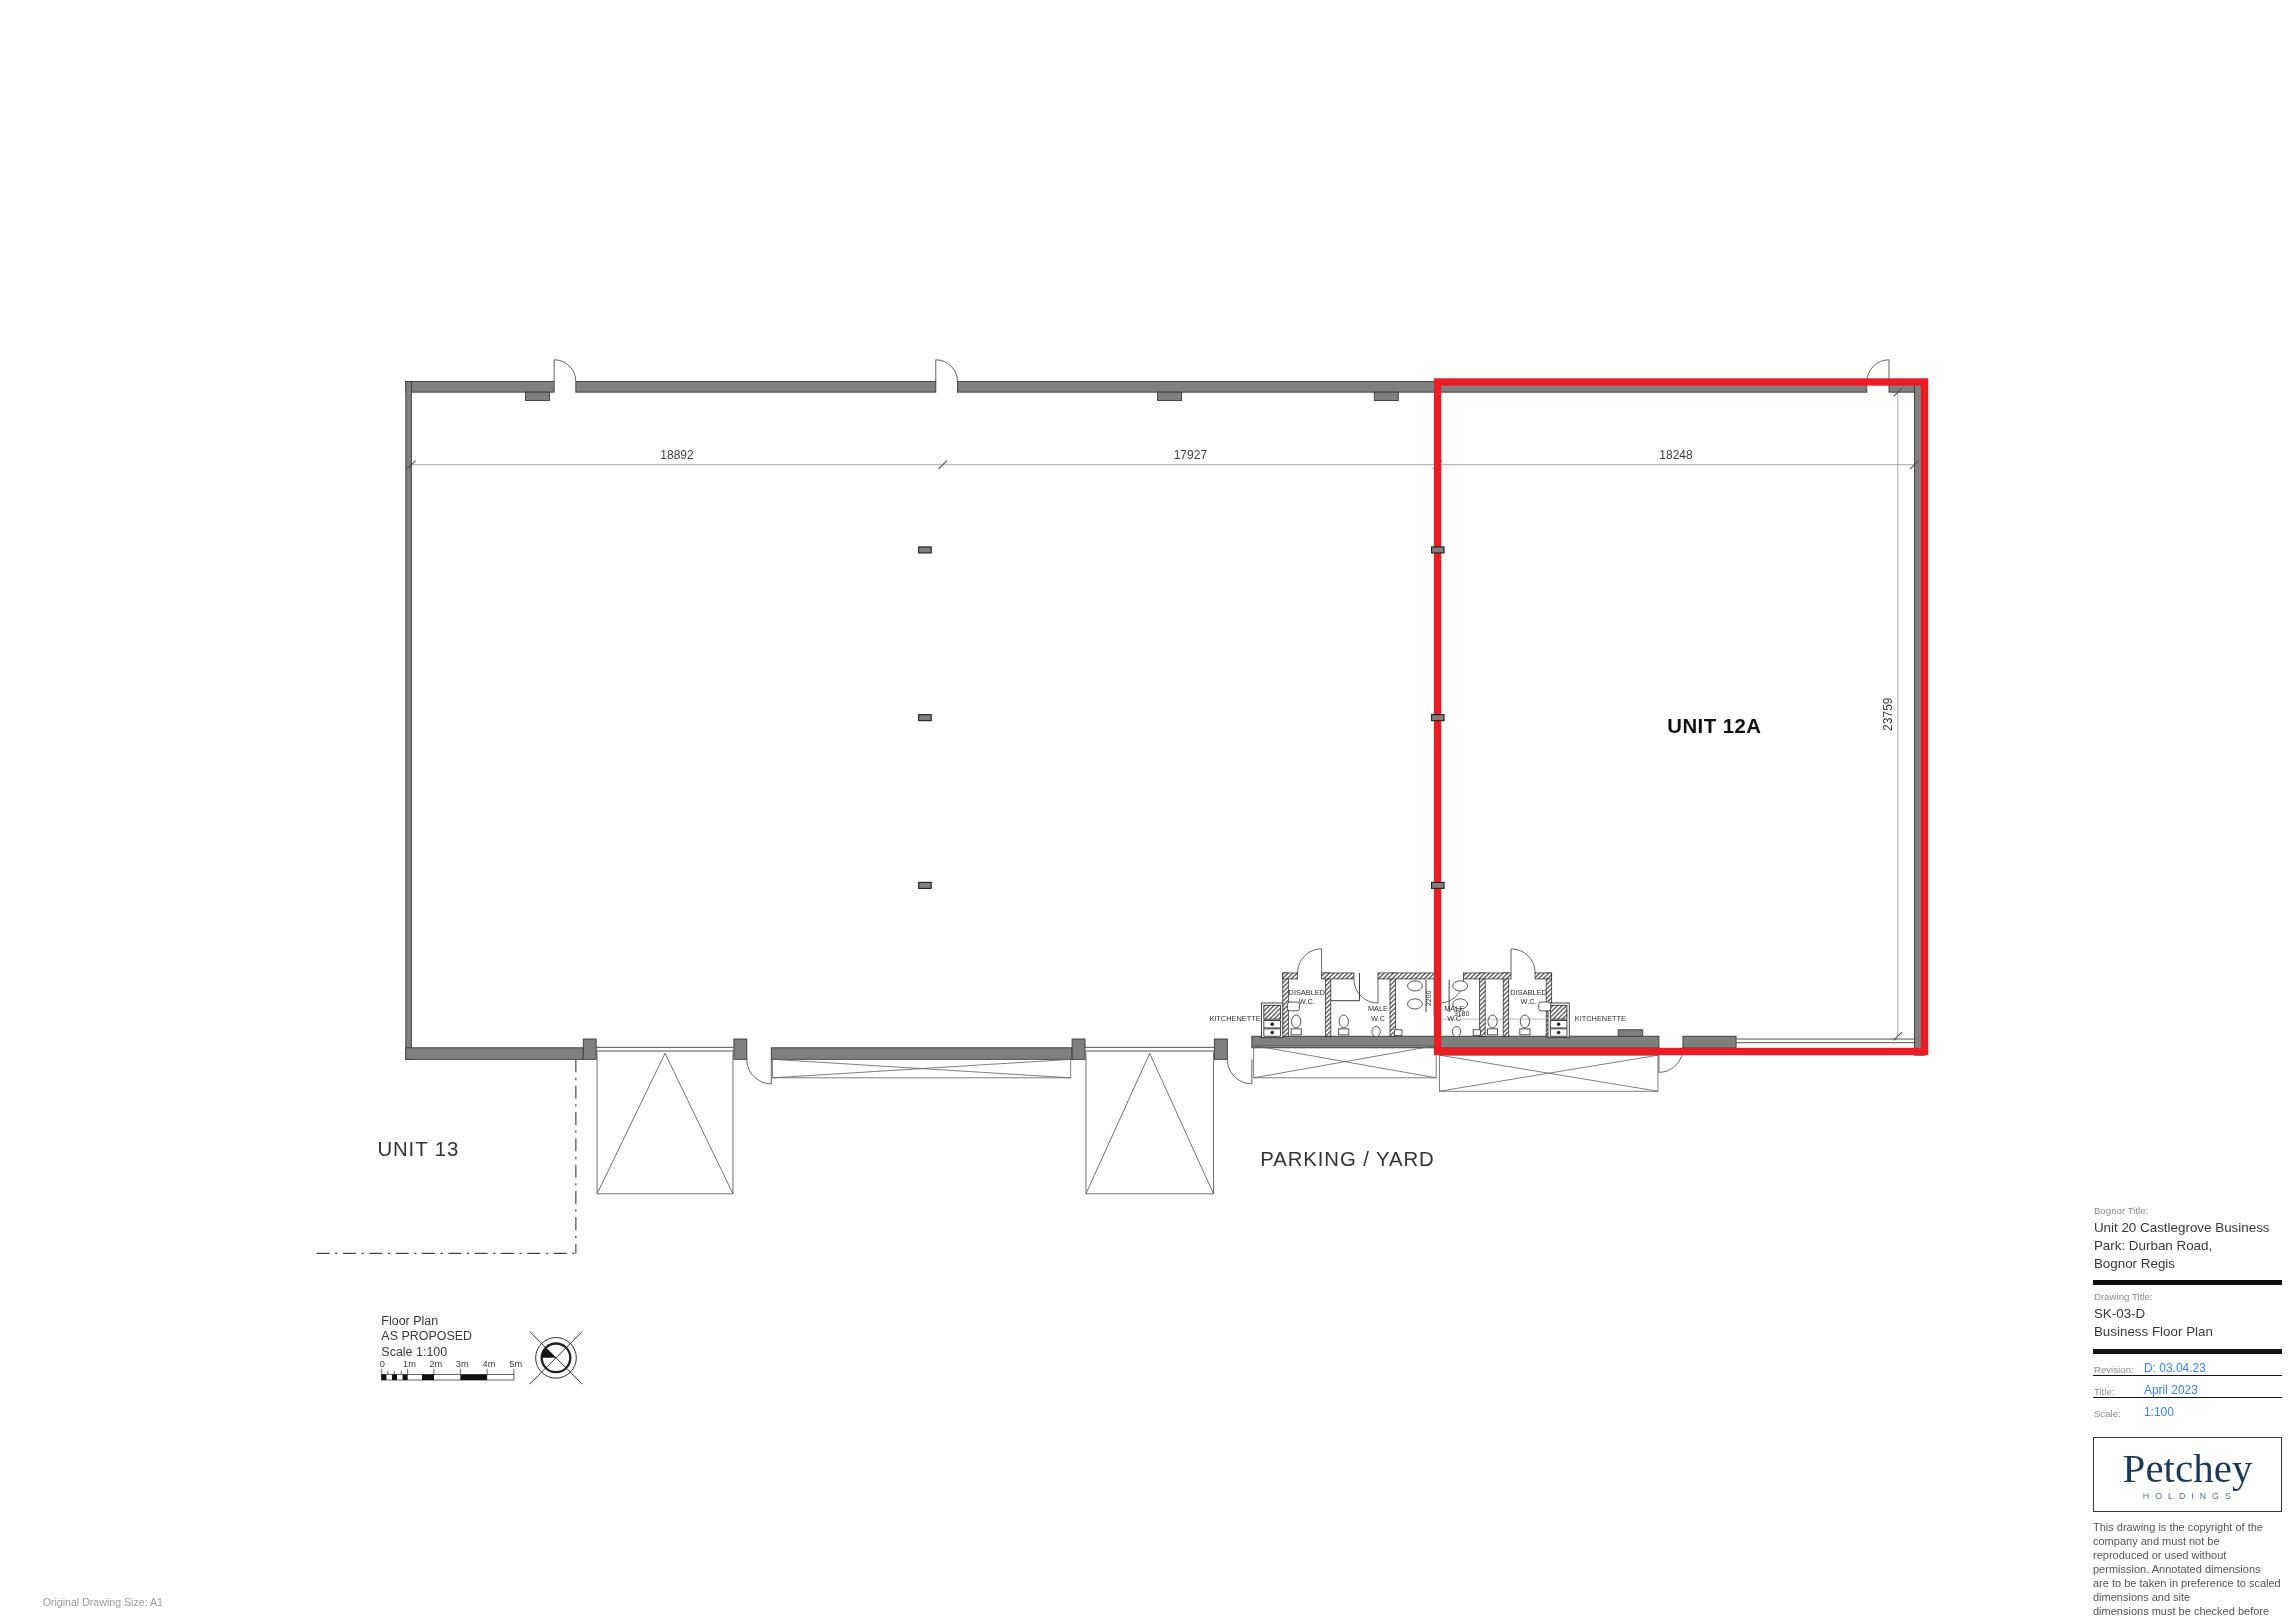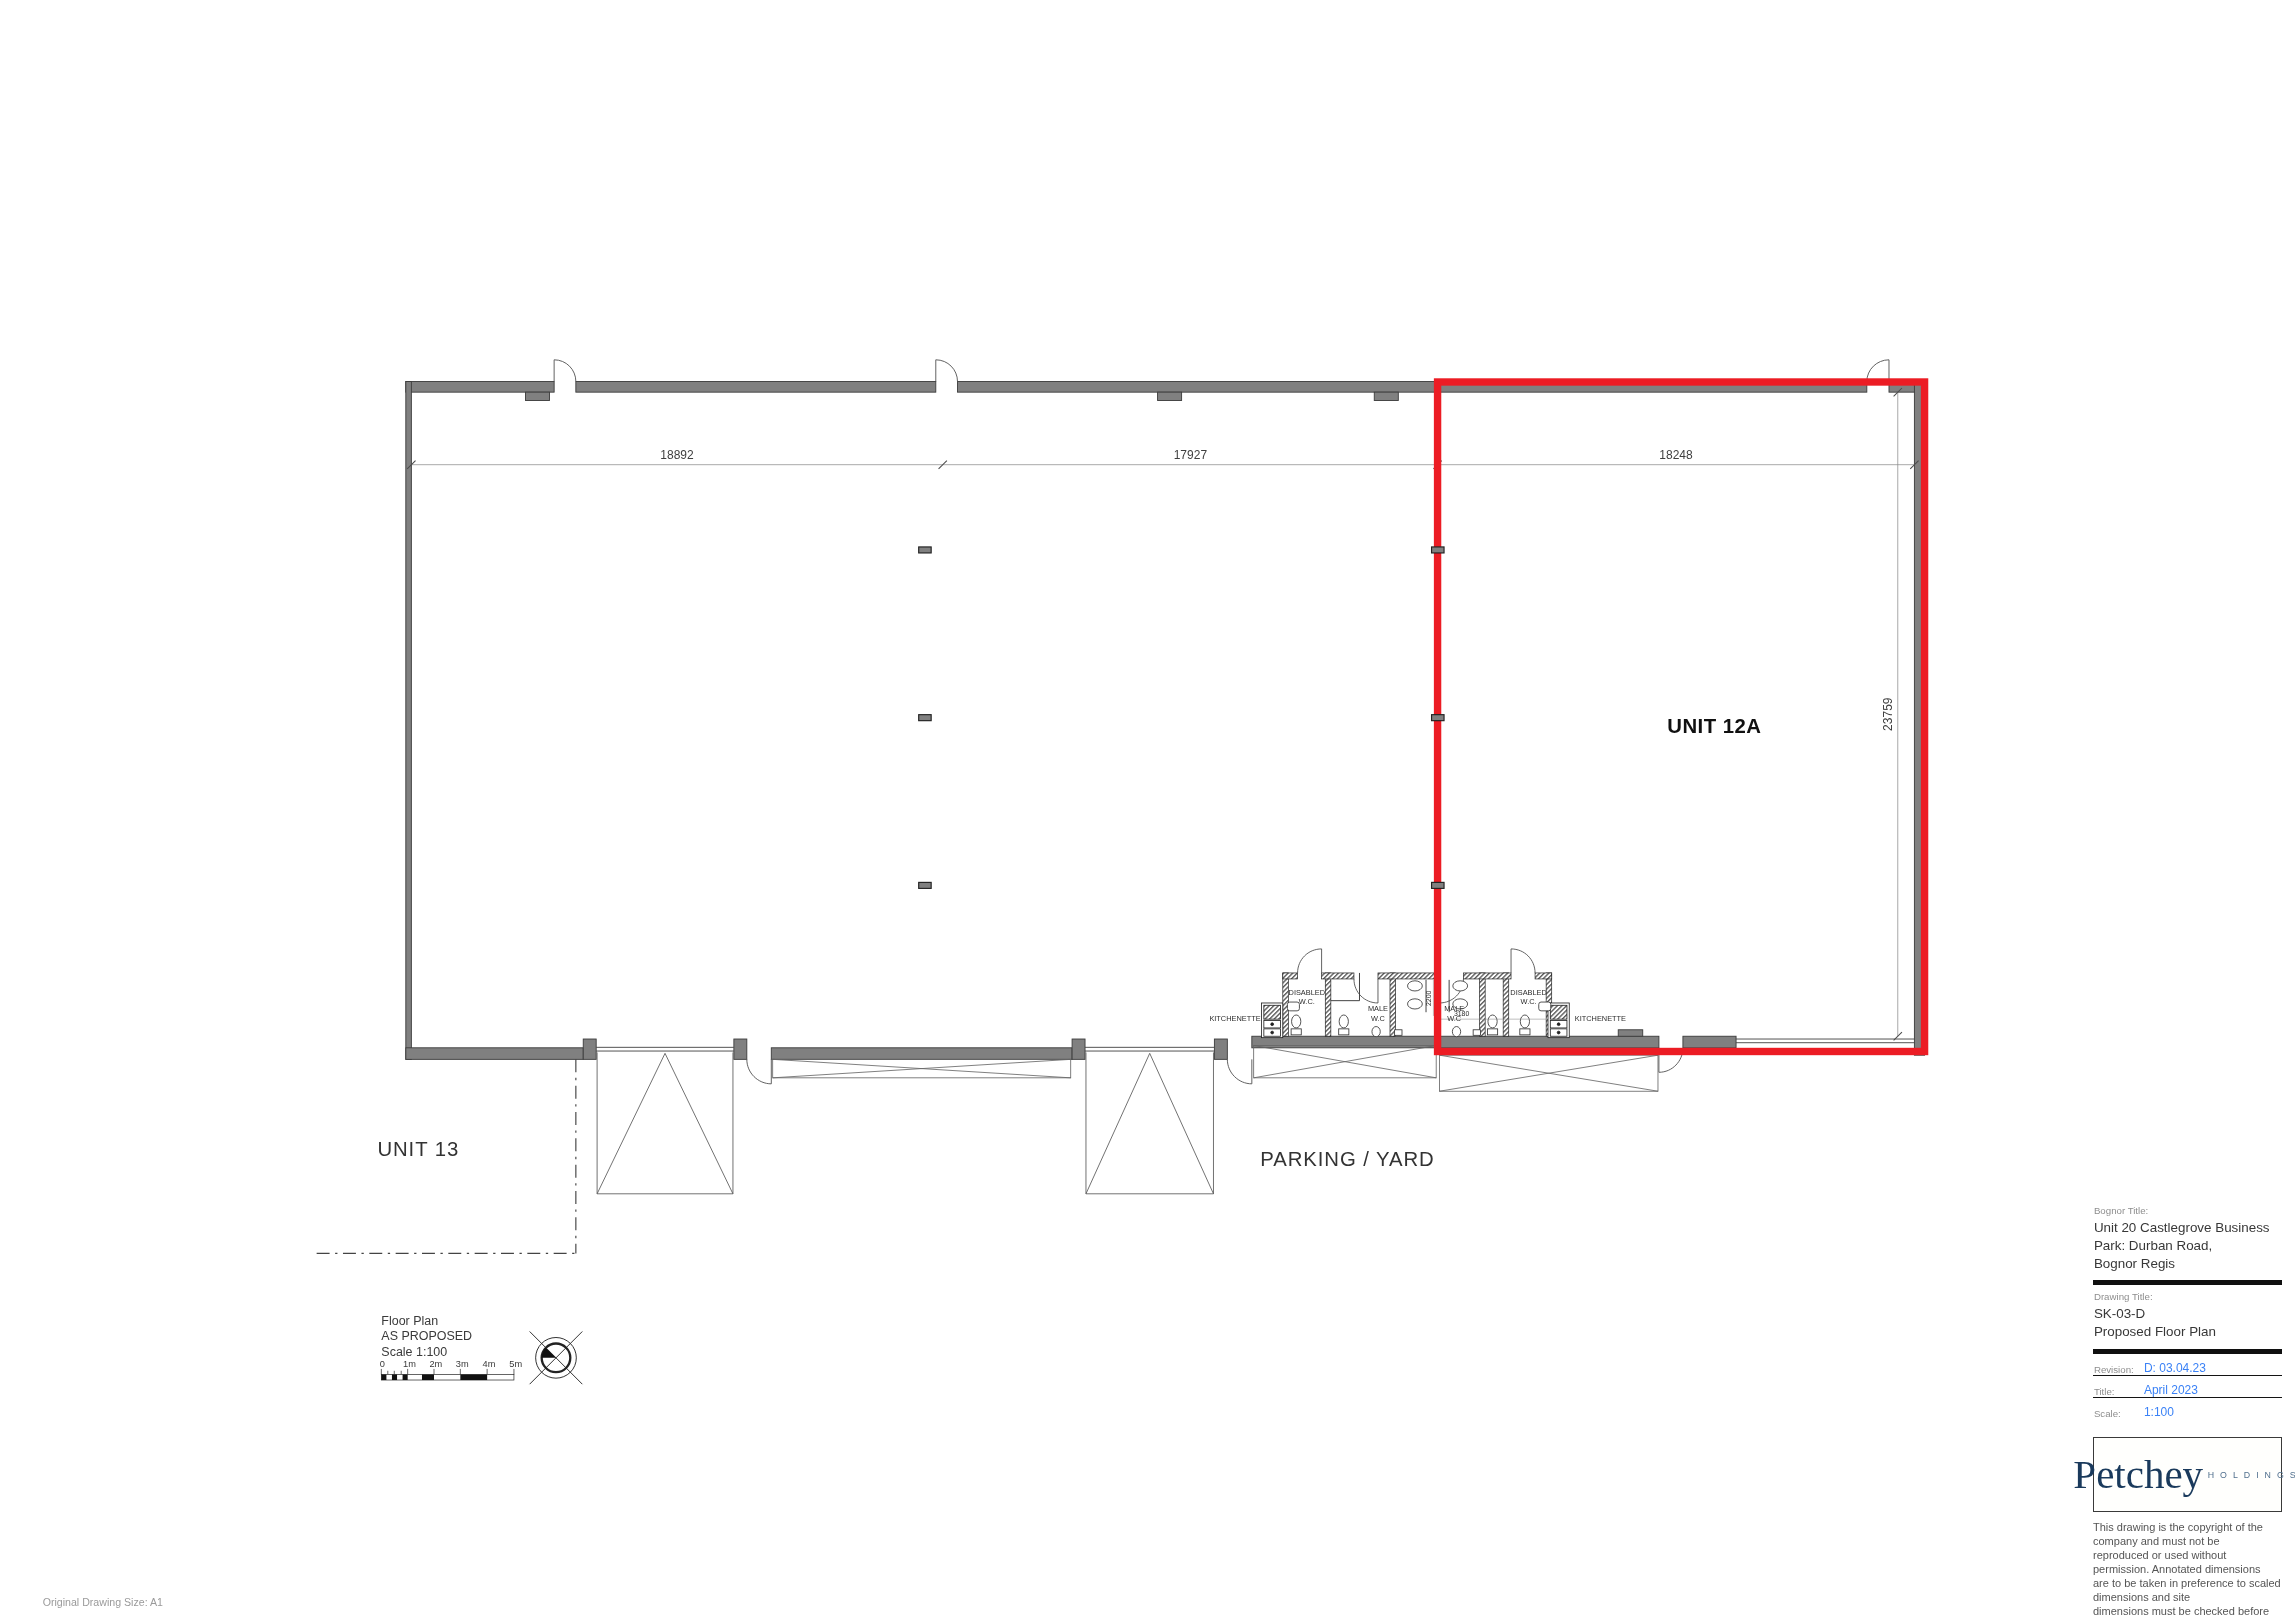--- a/index.html
+++ b/index.html
@@ -22,21 +22,21 @@
   .tb-line{font-size:13.4px;line-height:18px;color:#383838;margin-left:0.9px;}
   .tb-bar{height:4.6px;background:#101010;margin-top:7.4px;}
   .tb-bar2{height:4.2px;background:#101010;margin-top:8.3px;}
   .tb-gap{height:6.5px;}
   .tb-rows{margin-top:0.9px;}
   .tb-row{display:flex;align-items:flex-end;height:21px;}
   .tb-row.bordered{border-bottom:1.4px solid #141414;}
   .tb-row-label{width:50px;font-size:9.7px;color:#8e8e8e;margin-left:0.9px;}
   .tb-row-value{font-size:12px;color:#3b82f6;}
   .logo-box{margin-top:17.6px;height:73px;border:0.9px solid #3a3a3a;background:#fffffd;
-            display:flex;flex-direction:row;align-items:center;justify-content:center;}
+            display:flex;flex-direction:column;align-items:center;justify-content:center;}
   .logo-name{font-family:"Liberation Serif", serif;font-size:41px;color:#1a3a5c;line-height:41px;}
   .logo-sub{font-size:8.8px;letter-spacing:6px;color:#51708e;margin-top:1.8px;margin-left:4.6px;}
   .disclaimer{margin-top:8.3px;font-size:11px;line-height:14px;color:#555;}
 </style>
 </head>
 <body>
 
 <div class="page">
 
 <svg width="2295" height="1622" viewBox="0 0 4967 3509">
@@ -308,21 +308,21 @@
 
 <div class="tb">
   <div class="tb-label">Bognor Title:</div>
   <div class="tb-line">Unit 20 Castlegrove Business</div>
   <div class="tb-line">Park: Durban Road,</div>
   <div class="tb-line">Bognor Regis</div>
   <div class="tb-bar"></div>
   <div class="tb-gap"></div>
   <div class="tb-label">Drawing Title:</div>
   <div class="tb-line">SK-03-D</div>
-  <div class="tb-line">Proposed Floor Plan</div>
+  <div class="tb-line">Business Floor Plan</div>
   <div class="tb-bar2"></div>
   <div class="tb-rows">
     <div class="tb-row bordered">
       <div class="tb-row-label">Revision:</div>
       <div class="tb-row-value">D: 03.04.23</div>
     </div>
     <div class="tb-row bordered">
       <div class="tb-row-label">Title:</div>
       <div class="tb-row-value">April 2023</div>
     </div>

